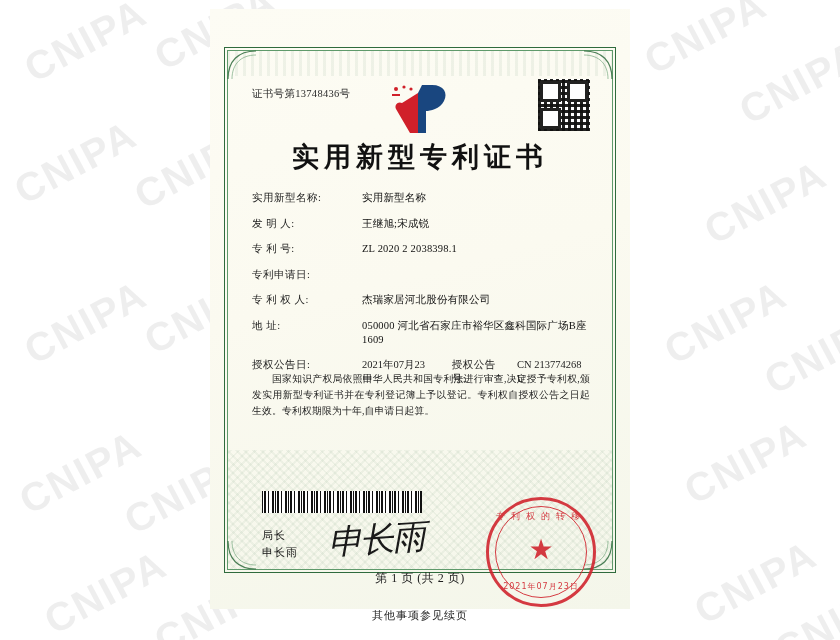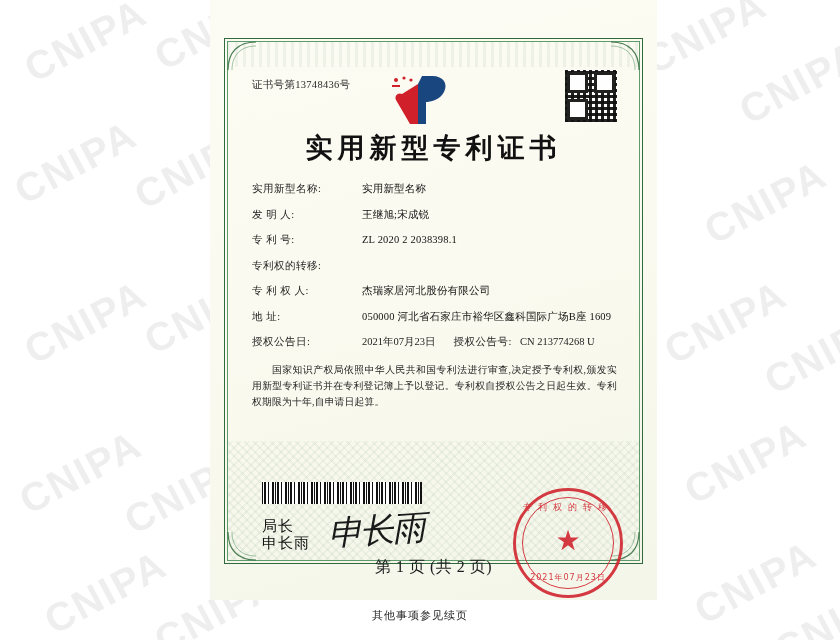--- a/index.html
+++ b/index.html
@@ -34,27 +34,26 @@
     color: rgba(150,150,150,0.16);
     letter-spacing: 2px;
     transform: rotate(-28deg);
     white-space: nowrap;
   }
 
   
   .cert {
     position: absolute;
     left: 210px;
-    top: 0px;
+    top: 9px;
     width: 420px;
     height: 600px;
     background: linear-gradient(165deg,#fdfcf4 0%, #fbfaf0 45%, #f4f6ea 100%);
     z-index: 2;
     box-shadow: 0 0 0 0 transparent;
-    padding-left: 27px;
   }
   .cert-inner-border {
     position: absolute;
     left: 14px;
     top: 38px;
     right: 14px;
     bottom: 36px;
     border: 1.6px solid #2f6b3d;
     box-sizing: border-box;
   }
@@ -192,21 +191,21 @@
     height: 22px;
     background: repeating-linear-gradient(90deg,
       #111 0 1px, #fff 1px 2px, #111 2px 4px, #fff 4px 6px,
       #111 6px 7px, #fff 7px 10px, #111 10px 12px, #fff 12px 13px);
   }
 
   .sign-block {
     position: absolute;
     left: 52px;
     top: 518px;
-    font-size: 15px;
+    font-size: 11px;
     line-height: 17px;
     color: #111;
     letter-spacing: 1px;
   }
   .signature {
     position: absolute;
     left: 118px;
     top: 508px;
     font-family: "DejaVu Serif", serif;
     font-size: 34px;
@@ -263,21 +262,21 @@
     color: #d0202a;
     letter-spacing: 1px;
     font-family: "DejaVu Sans", sans-serif;
   }
 
   .page-no {
     position: absolute;
     left: 0; right: 0;
     bottom: 22px;
     text-align: center;
-    font-size: 16px;
+    font-size: 12px;
     color: #1d1d1d;
     letter-spacing: 0.5px;
   }
 
   .footer-note {
     position: absolute;
     left: 210px;
     width: 420px;
     top: 608px;
     text-align: center;
@@ -393,21 +392,21 @@
       </div>
       <div class="field-row">
         <div class="field-label wide">发 明 人:</div>
         <div class="field-value">王继旭;宋成锐</div>
       </div>
       <div class="field-row">
         <div class="field-label wide">专 利 号:</div>
         <div class="field-value">ZL 2020 2 2038398.1</div>
       </div>
       <div class="field-row">
-        <div class="field-label wide">专利权的转移:</div>
+        <div class="field-label wide">专利申请日:</div>
       </div>
       <div class="field-row">
         <div class="field-label wide">专 利 权 人:</div>
         <div class="field-value">杰瑞家居河北股份有限公司</div>
       </div>
       <div class="field-row">
         <div class="field-label wide">地 址:</div>
         <div class="field-value">050000 河北省石家庄市裕华区鑫科国际广场B座 1609</div>
       </div>
       <div class="field-row inline2">

